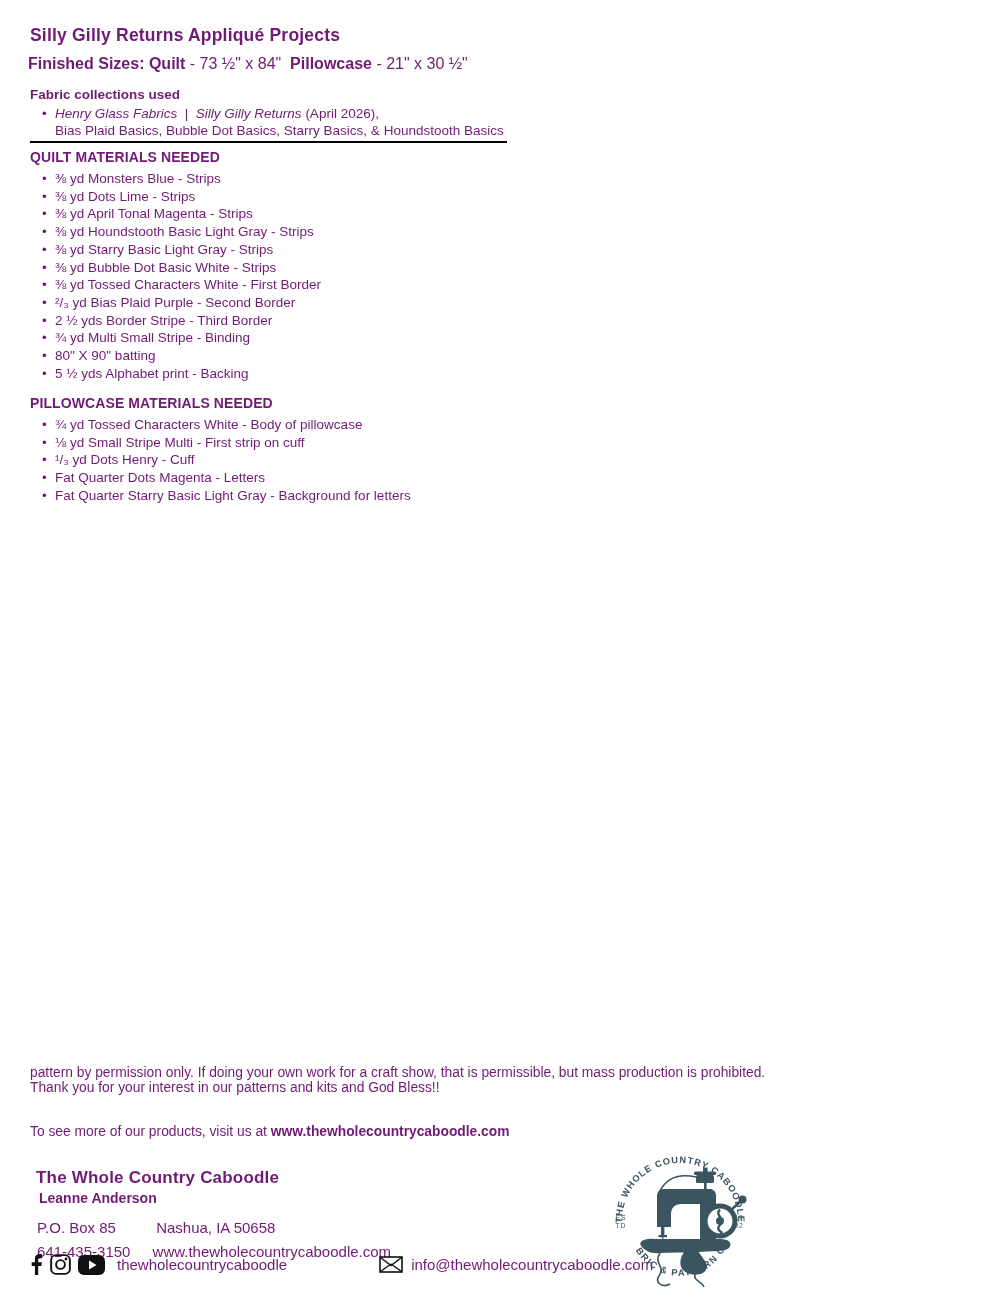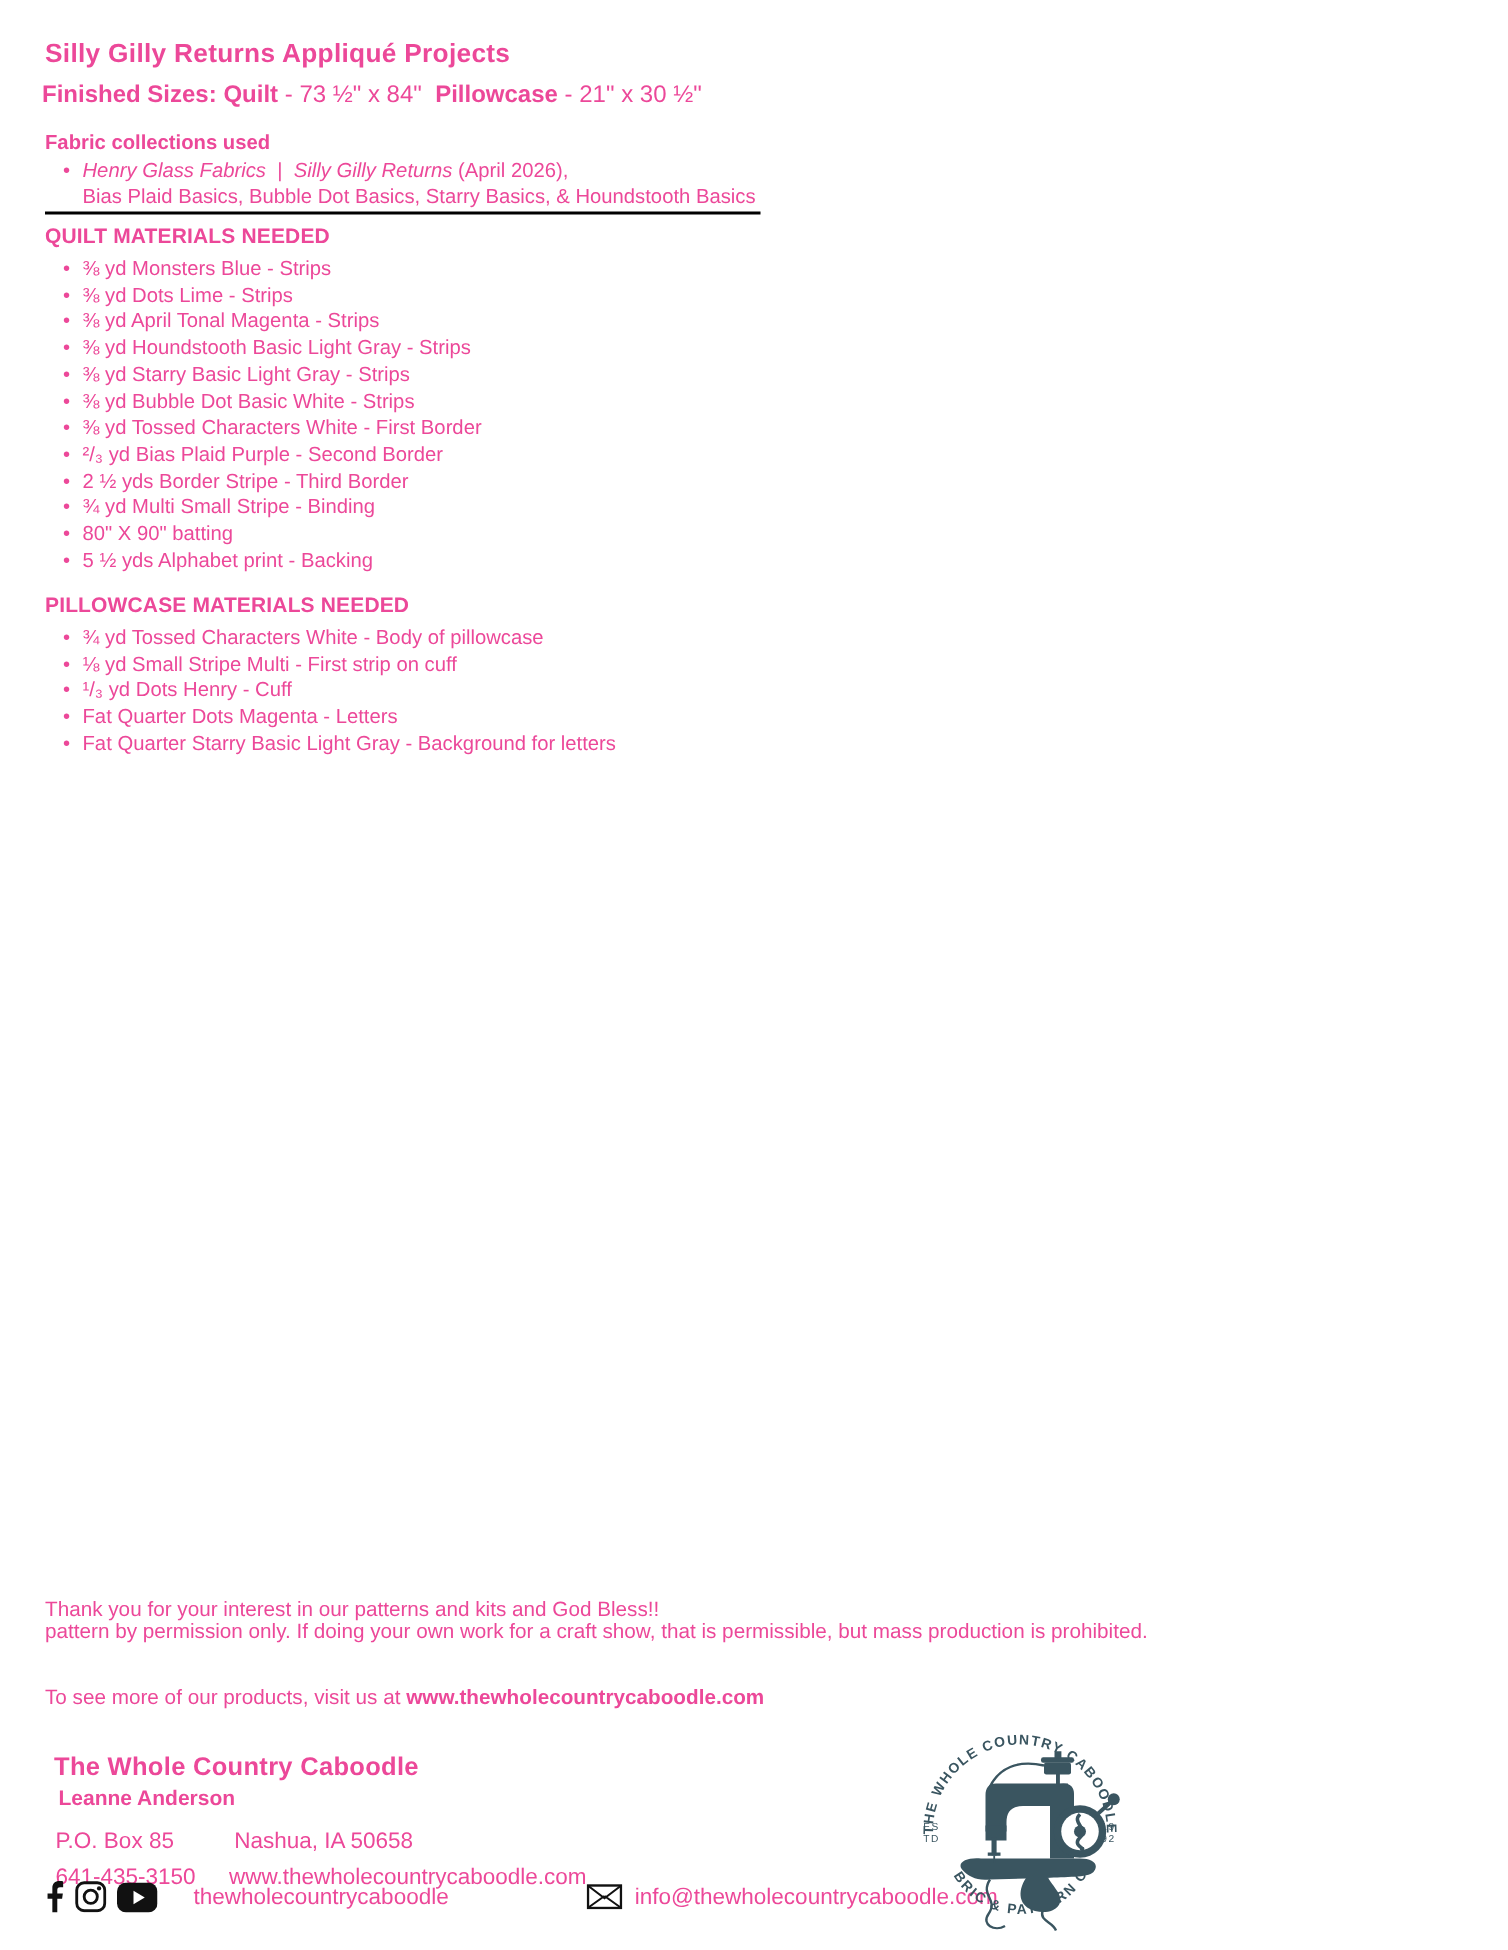--- a/index.html
+++ b/index.html
@@ -1,18 +1,18 @@
 <!DOCTYPE html>
 <html><head>
 <meta charset="utf-8">
 <style>
   html,body{margin:0;padding:0;background:#fff;}
   .sheet{
     position:relative;width:1005px;height:1300px;background:#ffffff;
-    font-family:"Liberation Sans","DejaVu Sans",sans-serif;color:#ec4899;
+    font-family:"Liberation Sans","DejaVu Sans",sans-serif;color:#701a75;
     overflow:hidden;
   }
   .abs{position:absolute;}
   .doc-title{left:30px;top:25px;font-size:17.5px;font-weight:700;letter-spacing:.2px;}
   .sizes-line{left:28px;top:55px;font-size:16px;}
   .sizes-line b{font-weight:700;}
   .fabric-block{left:30px;top:86px;font-size:13.5px;line-height:17px;}
   .fabric-heading{font-weight:700;margin-bottom:2px;}
   .fabric-row{display:flex;}
   .fabric-row .bullet{width:13px;text-align:left;margin-left:12px;}
@@ -29,21 +29,21 @@
   .promo b{font-weight:700;}
   .footer-block{left:36px;top:1168px;}
   .company{font-size:17px;font-weight:700;letter-spacing:.2px;}
   .owner{font-size:14px;font-weight:700;margin-top:2px;margin-left:3px;}
   .addr-row{font-size:15px;margin-top:13px;margin-left:1px;}
   .addr-row .gap{display:inline-block;width:36px;}
   .phone-row{font-size:15px;margin-top:7px;margin-left:1px;}
   .phone-row .gap{display:inline-block;width:18px;}
   .social-row{left:30px;top:1254px;display:flex;align-items:center;font-size:15px;}
   .social-row .icon{display:inline-flex;align-items:center;margin-right:7px;}
-  .handle{margin-left:17px;}
+  .handle{margin-left:5px;}
   .email-wrap{display:flex;align-items:center;margin-left:48px;padding-left:44px;}
   .email-wrap .icon{margin-right:8px;}
   .logo-wrap{left:608px;top:1147px;width:144px;height:144px;}
 </style>
 </head>
 <body>
 
 <div class="sheet">
 
   <div class="abs doc-title">Silly Gilly Returns Appliqué Projects</div>
@@ -149,22 +149,22 @@
         <span>Fat Quarter Dots Magenta - Letters</span>
       </div>
         <div class="mitem">
         <span class="bullet">•</span>
         <span>Fat Quarter Starry Basic Light Gray - Background for letters</span>
       </div>
       </div>
   </div>
 
   <div class="abs copyright">
+    <div>pattern by permission only. If doing your own work for a craft show, that is permissible, but mass production is prohibited.</div>
     <div>Thank you for your interest in our patterns and kits and God Bless!!</div>
-    <div>pattern by permission only. If doing your own work for a craft show, that is permissible, but mass production is prohibited.</div>
   </div>
 
   <div class="abs promo">
     <span>To see more of our products, visit us at</span>
     <b>www.thewholecountrycaboodle.com</b>
   </div>
 
   <div class="abs footer-block">
     <div class="company">The Whole Country Caboodle</div>
     <div class="owner">Leanne Anderson</div>

